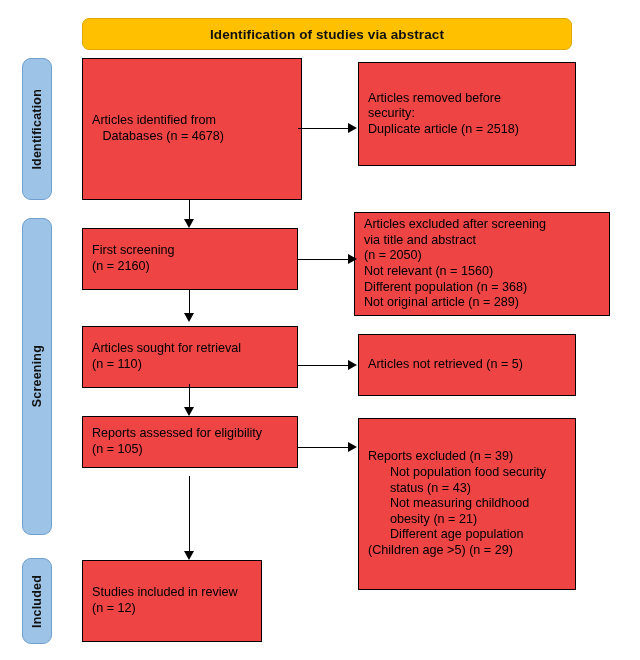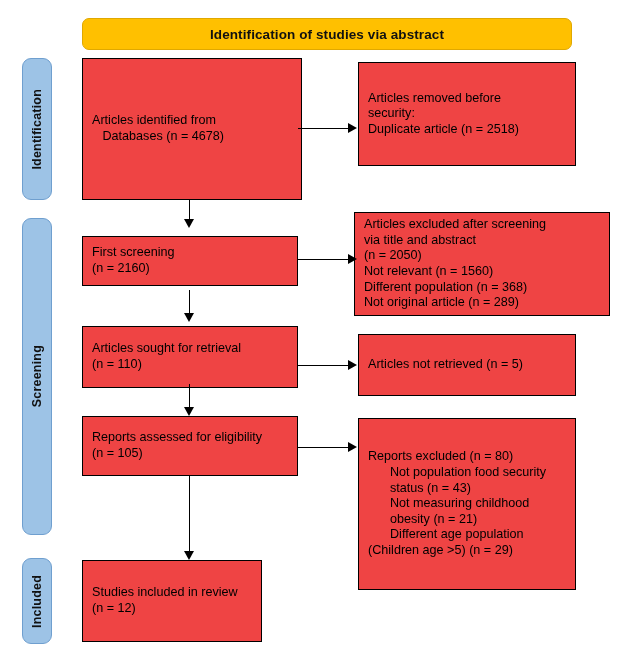--- a/index.html
+++ b/index.html
@@ -79,23 +79,23 @@
   .box .line {
     font-size: 12.6px;
     line-height: 15.6px;
     color: #000000;
     white-space: pre;
   }
   .indent-1 { padding-left: 22px; }
 
   
   #box-identified { left: 82px;  top: 58px;  width: 220px; height: 142px; }
-  #box-screening  { left: 82px;  top: 236px; width: 216px; height: 50px;  }
+  #box-screening  { left: 82px;  top: 228px; width: 216px; height: 62px;  }
   #box-retrieval  { left: 82px;  top: 326px; width: 216px; height: 62px;  }
-  #box-eligibility{ left: 82px;  top: 416px; width: 216px; height: 60px;  }
+  #box-eligibility{ left: 82px;  top: 416px; width: 216px; height: 52px;  }
   #box-included   { left: 82px;  top: 560px; width: 180px; height: 82px;  }
 
   
   #box-removed        { left: 358px; top: 62px;  width: 218px; height: 104px; }
   #box-excl-screening { left: 354px; top: 204px; width: 256px; height: 104px; margin-top: 8px; }
   #box-not-retrieved  { left: 358px; top: 334px; width: 218px; height: 62px; justify-content: center;  }
   #box-excl-reports   { left: 358px; top: 418px; width: 218px; height: 172px; }
   .v-line {
     position: absolute;
     width: 0;
@@ -173,21 +173,21 @@
   <div class="box" id="box-not-retrieved">
     <div class="line">Articles not retrieved (n = 5)</div>
   </div>
 
   <div class="box" id="box-eligibility">
     <div class="line">Reports assessed for eligibility</div>
     <div class="line">(n = 105)</div>
   </div>
 
   <div class="box" id="box-excl-reports">
-    <div class="line">Reports excluded (n = 80)</div>
+    <div class="line">Reports excluded (n = 39)</div>
     <div class="line indent-1">Not population food security</div>
     <div class="line indent-1">status (n = 43)</div>
     <div class="line indent-1">Not measuring childhood</div>
     <div class="line indent-1">obesity (n = 21)</div>
     <div class="line indent-1">Different age population</div>
     <div class="line">(Children age &gt;5) (n = 29)</div>
   </div>
 
   <div class="box" id="box-included">
     <div class="line">Studies included in review</div>

